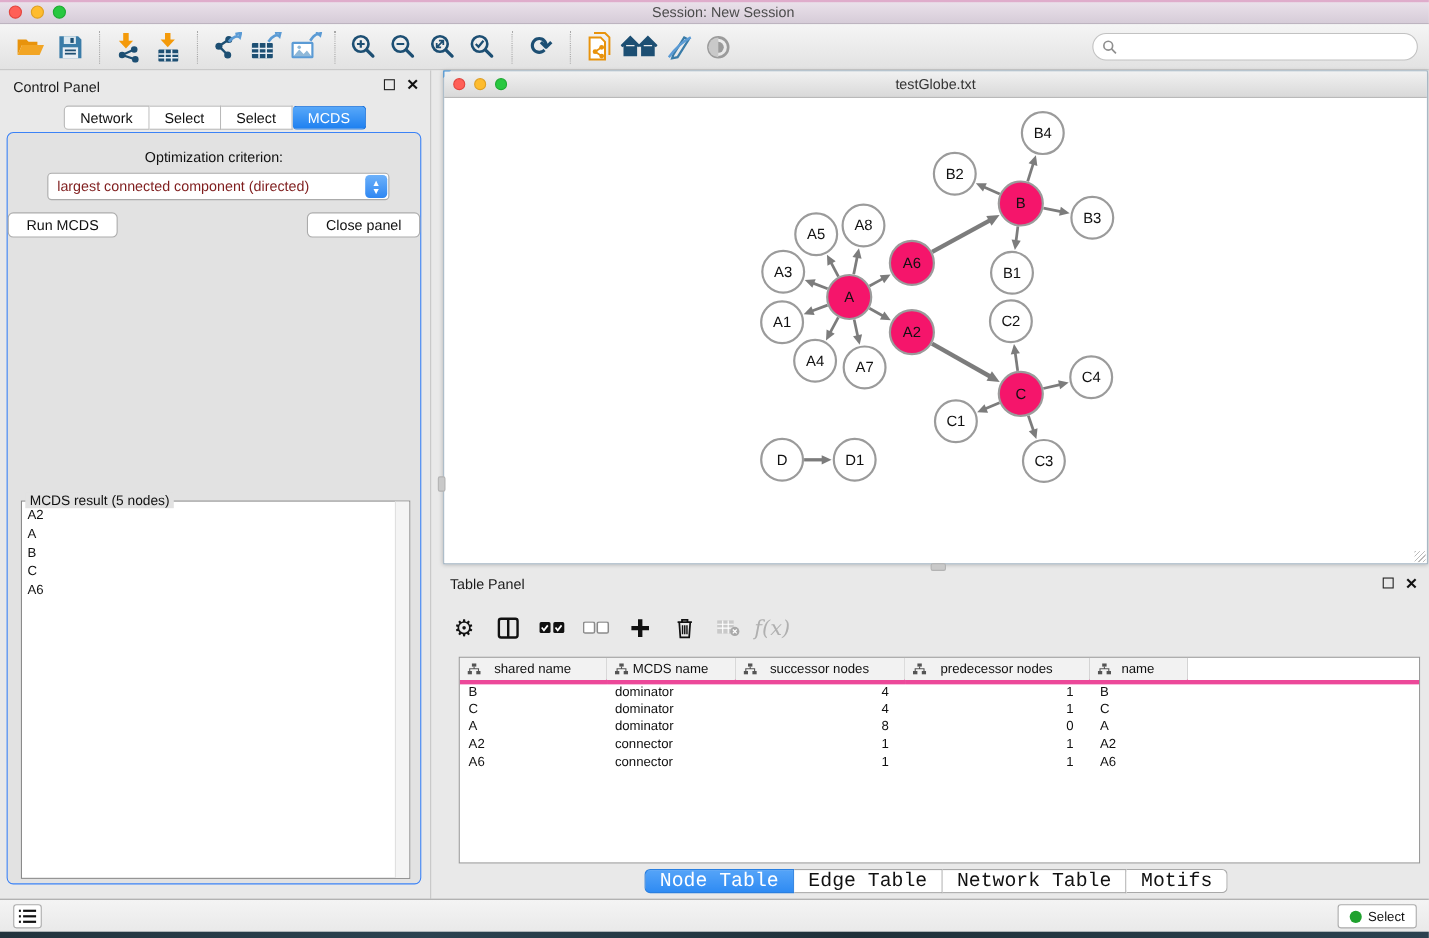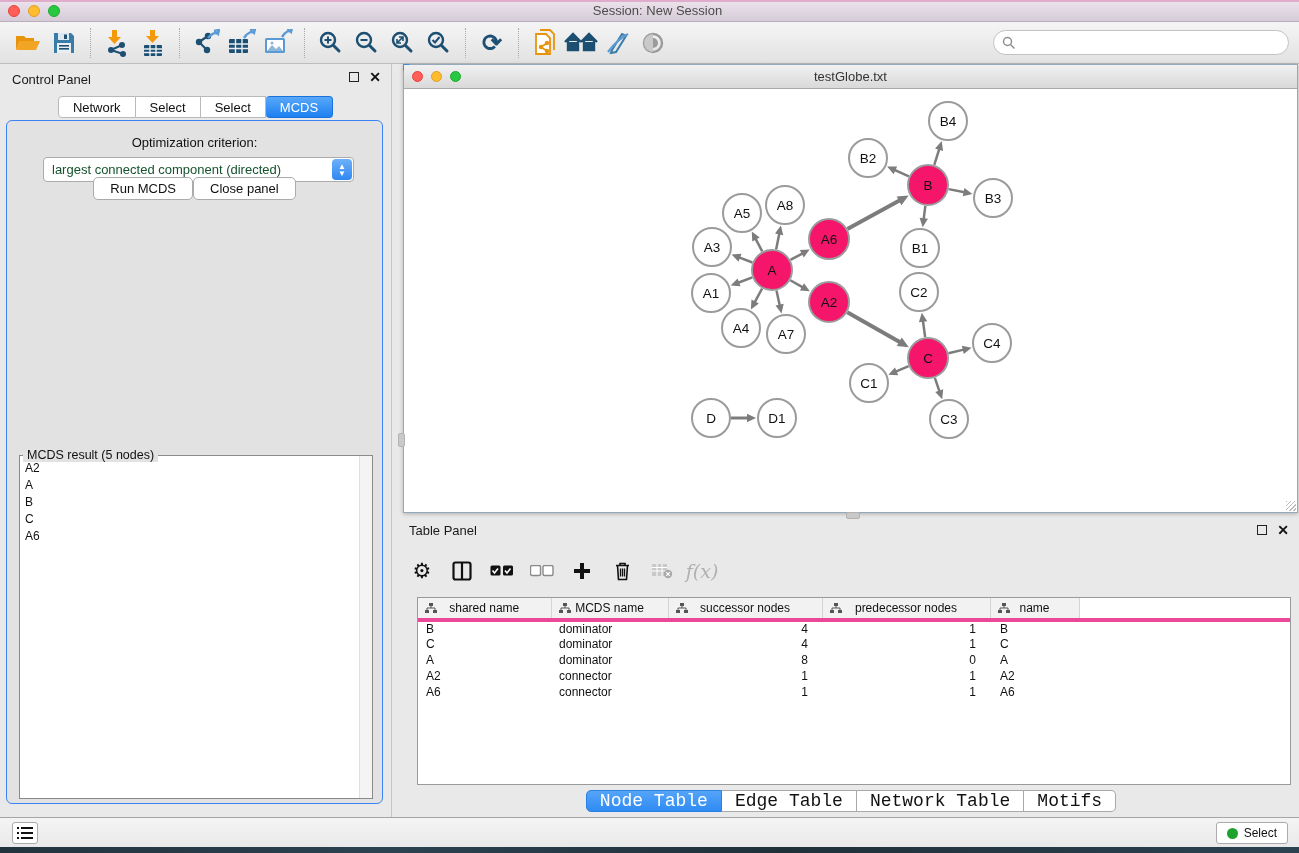--- a/index.html
+++ b/index.html
@@ -41,25 +41,25 @@
   .ctab-row { position:absolute; left:0; top:32px; width:100%; display:flex; justify-content:center; }
   .ctab { height:22px; padding:0 14px; background:#fff; border:1px solid #b9b9b9; border-left:none;
     font-size:13px; display:flex; align-items:center; color:#111; }
   .ctab:first-child { border-left:1px solid #b9b9b9; border-radius:4px 0 0 4px; }
   .ctab.active { background:linear-gradient(#58a8f9,#1e80f0); border-color:#1a72dd; color:#fff; border-radius:4px; }
   .panel-body { position:absolute; left:6px; right:8px; top:56px; bottom:13px;
     background:#e2e2e2; border:1px solid #3b82f6; border-radius:6px; }
   .opt-label { position:absolute; top:14px; left:0; right:0; text-align:center; font-size:13px; color:#111; }
   .selectbox { position:absolute; left:36px; right:28px; top:36px; height:25px; background:#fff;
     border:1px solid #ababab; border-radius:4px; display:flex; align-items:center; }
-  .selectbox .sel-text { font-size:13px; color:#14532d; padding-left:8px; flex:1; white-space:nowrap; overflow:hidden; }
+  .selectbox .sel-text { font-size:13px; color:#7f1d1d; padding-left:8px; flex:1; white-space:nowrap; overflow:hidden; }
   .stepper { width:20px; height:21px; margin-right:1px; border-radius:4px;
     background:linear-gradient(#6db1fa,#2f87f2); display:flex; flex-direction:column; align-items:center; justify-content:center; }
   .stepper span { color:#fff; font-size:8px; line-height:7px; font-weight:bold; }
-  .btn-row { position:absolute; top:56px; left:0; right:0; display:flex; justify-content:center; }
+  .btn-row { position:absolute; top:72px; left:0; right:0; display:flex; justify-content:space-between; }
   .pbtn { height:23px; padding:0 16px; background:#fff; border:1px solid #ababab; border-radius:5px;
     font-size:13px; color:#111; display:flex; align-items:center; }
   .groupbox { position:absolute; left:12px; right:9px; top:334px; bottom:4px;
     background:#fff; border:1px solid #8a8a8a; }
   .groupbox-title { position:absolute; top:-8px; left:3px; background:#e2e2e2; padding:0 4px; font-size:12.5px; color:#111; }
   .result-list { position:absolute; left:0; top:3px; bottom:0; right:14px; overflow:hidden; }
   .result-item { font-size:12px; color:#111; padding:1.5px 0 1.5px 5px; }
   .vtrack { position:absolute; right:0; top:0; bottom:0; width:13px; background:#f4f4f4; border-left:1px solid #e0e0e0; }
 
   

